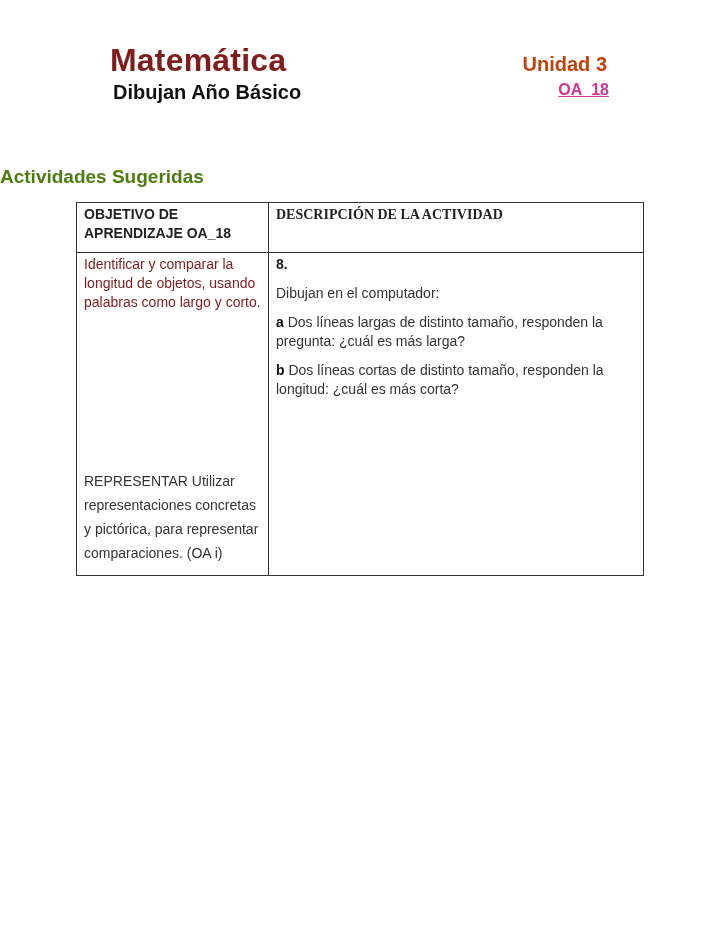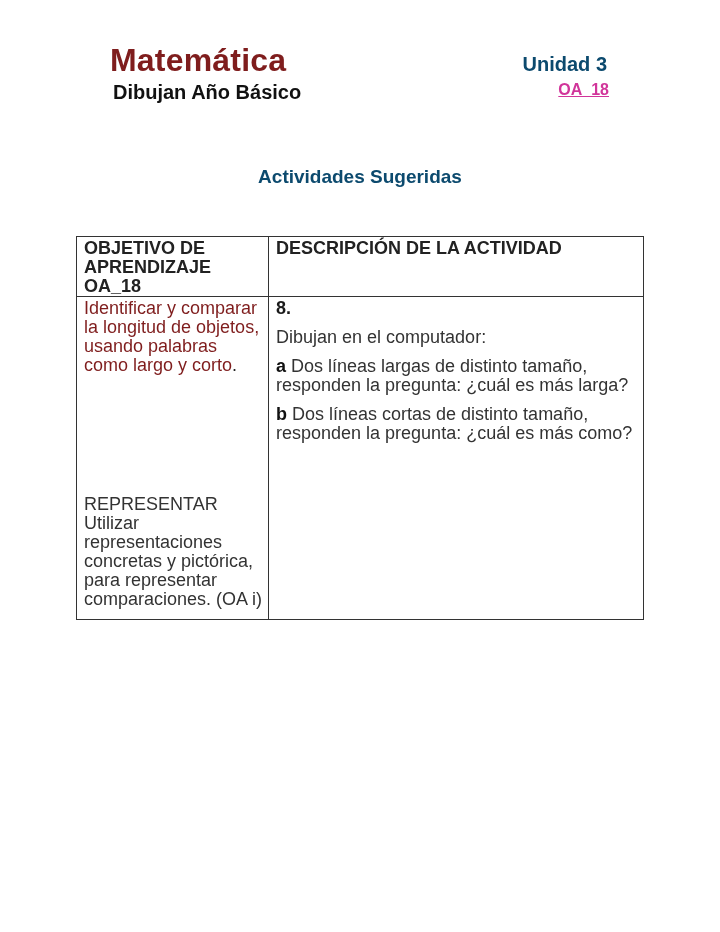--- a/index.html
+++ b/index.html
@@ -1,30 +1,30 @@
 <!DOCTYPE html>
 <html><head>
 <meta charset="utf-8">
 <style>
   html, body { margin: 0; padding: 0; background: #ffffff; }
   body { width: 720px; height: 932px; position: relative; font-family: "Liberation Sans", sans-serif; color: #1a1a1a; }
   .hdr-left-title { position: absolute; left: 110px; top: 42px; font-size: 32px; font-weight: bold; color: #7f1d1d; letter-spacing: 0.2px; }
   .hdr-left-sub { position: absolute; left: 113px; top: 81px; font-size: 20px; font-weight: bold; color: #111; }
-  .hdr-right-unit { position: absolute; right: 113px; top: 53px; font-size: 20px; font-weight: bold; color: #0c4a6e; text-align: right; }
+  .hdr-right-unit { position: absolute; right: 113px; top: 53px; font-size: 20px; font-weight: bold; color: #c2410c; text-align: right; }
   .hdr-right-oa { position: absolute; right: 111px; top: 81px; font-size: 16px; font-weight: bold; color: #d1359a; text-align: right; text-decoration: underline; }
-  .section-title { position: absolute; left: 0; width: 720px; top: 166px; text-align: center; font-size: 19px; font-weight: bold; color: #0c4a6e; }
-  table.act { position: absolute; left: 76px; top: 202px; width: 568px; border-collapse: collapse; font-size: 18px; margin-top: 34px; }
+  .section-title { position: absolute; left: 0; width: 720px; top: 166px; text-align: left; font-size: 19px; font-weight: bold; color: #4d7c0f; }
+  table.act { position: absolute; left: 76px; top: 202px; width: 568px; border-collapse: collapse; font-size: 14px; }
   table.act td, table.act th { border: 1.3px solid #333; vertical-align: top; padding: 2px 7px 0 7px; line-height: 19px; }
   table.act th { font-weight: bold; text-align: left; color: #222; height: 47px; }
   th.c1 { width: 177px; }
-  th.c2 { text-align: right; font-weight: bold; }
+  th.c2 { text-align: right; font-weight: bold; font-family: Liberation Serif, serif; }
   td.left { height: 320px; position: relative; }
   .obj-bold { font-weight: normal; color: #7f1d1d; }
   .obj-dot { color: #222; }
-  .skill { position: absolute; left: 7px; bottom: 10px; color: #333; line-height: 19px; right: 4px; }
+  .skill { position: absolute; left: 7px; bottom: 10px; color: #333; line-height: 24px; right: 4px; }
   .num { font-weight: bold; margin-top: 0; }
   .p { margin: 10px 0 0 0; color: #333; }
   .p b { color: #111; }
 </style>
 </head>
 <body>
 
 <div class="hdr-left-title">Matemática</div>
 <div class="hdr-left-sub">Dibujan Año Básico</div>
 <div class="hdr-right-unit">Unidad 3</div>
@@ -40,17 +40,17 @@
   </tr>
   <tr>
     <td class="left">
       <span class="obj-bold">Identificar y comparar la longitud de objetos, usando palabras como largo y corto</span><span class="obj-dot">.</span>
       <div class="skill">REPRESENTAR Utilizar representaciones concretas y pictórica, para representar comparaciones. (OA i)</div>
     </td>
     <td>
       <div class="num">8.</div>
       <div class="p">Dibujan en el computador:</div>
       <div class="p"><b>a</b><span> Dos líneas largas de distinto tamaño, responden la pregunta: ¿cuál es más larga?</span></div>
-      <div class="p"><b>b</b><span> Dos líneas cortas de distinto tamaño, responden la pregunta: ¿cuál es más como?</span></div>
+      <div class="p"><b>b</b><span> Dos líneas cortas de distinto tamaño, responden la longitud: ¿cuál es más corta?</span></div>
     </td>
   </tr>
 </tbody>
   </table>
 
 </body></html>

